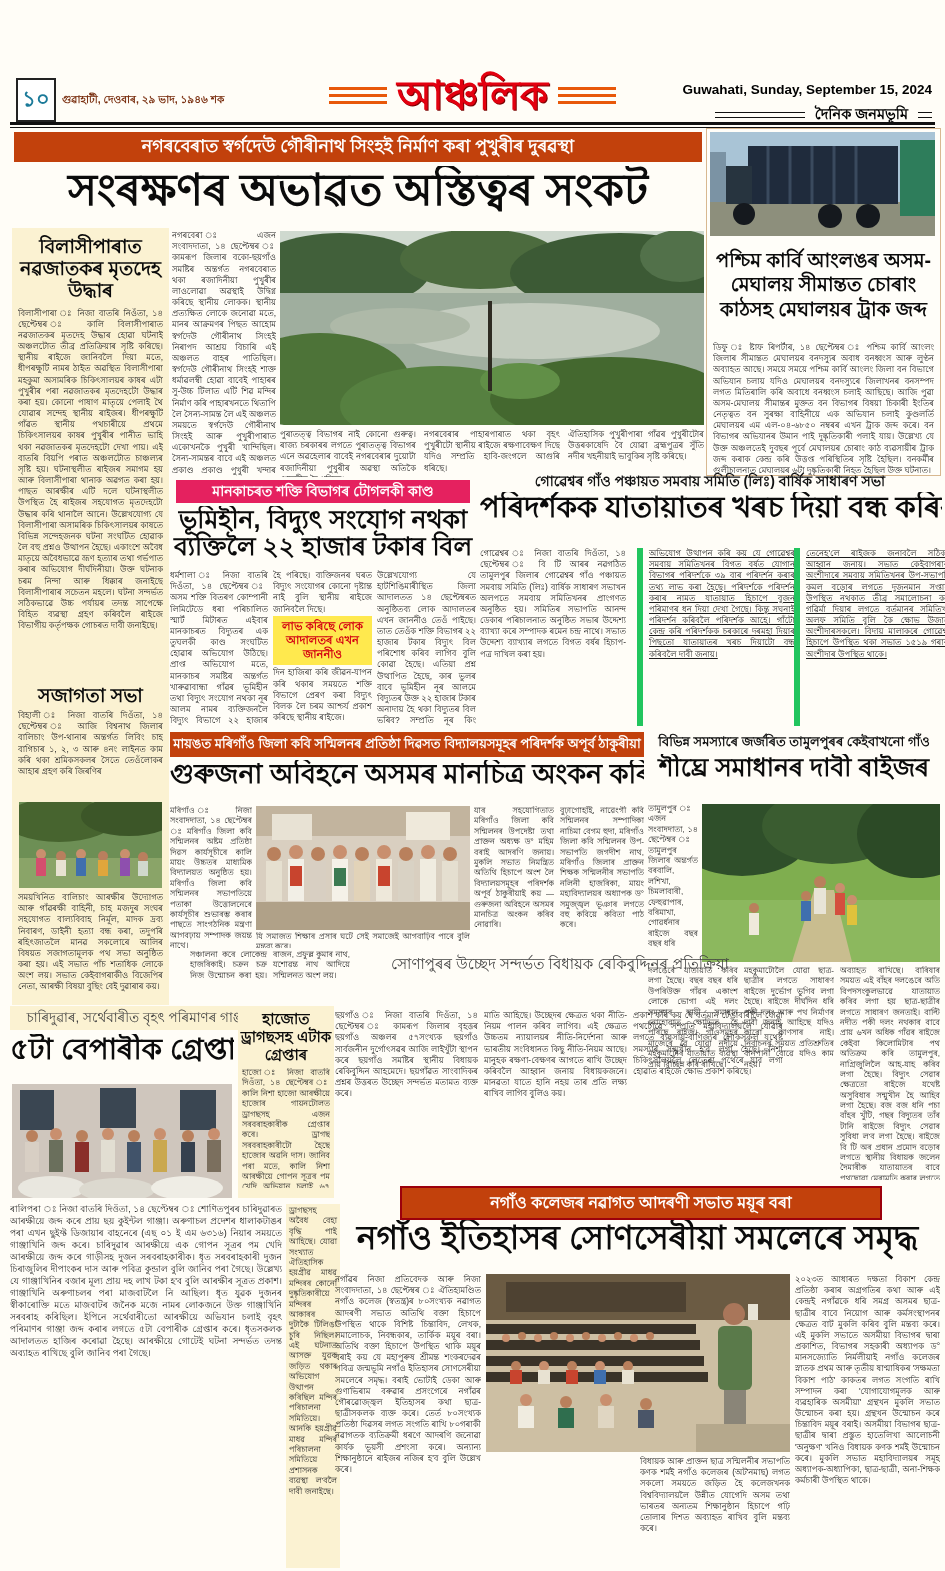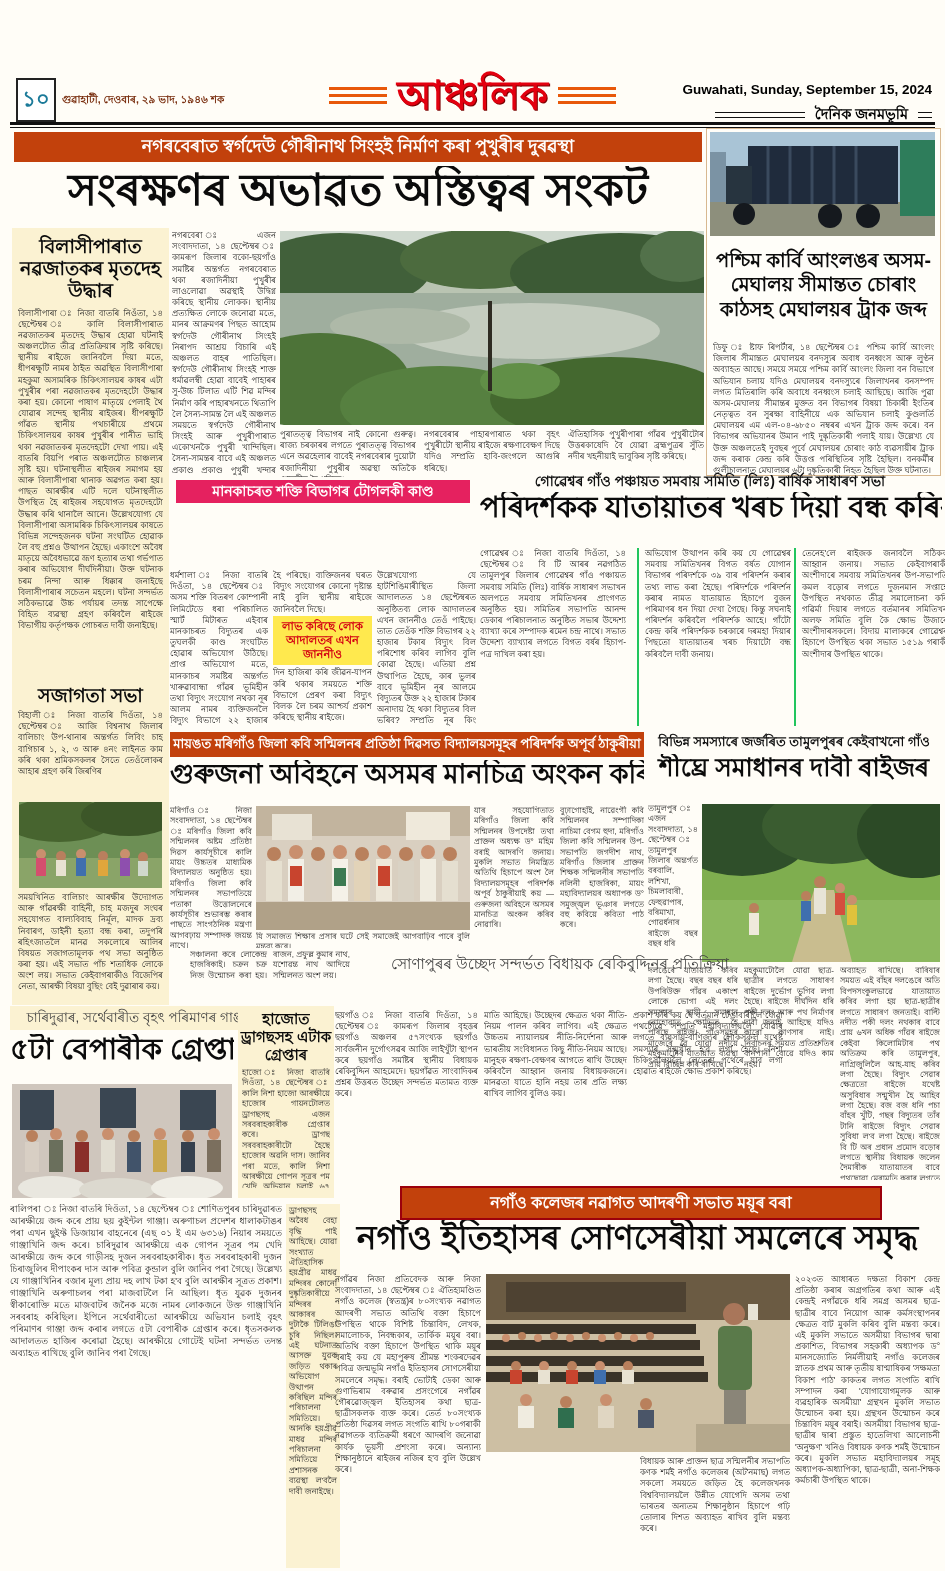--- a/index.html
+++ b/index.html
@@ -10,21 +10,21 @@
   .bt2{font-size:8px;line-height:1.3;color:#1c1c1c;text-align:justify;overflow:hidden;}
   .hl{font-weight:800;color:#0b0b0b;text-align:center;overflow:hidden;line-height:1.08;}
   .kickbar{background:#c2410c;color:#fff;font-weight:700;display:flex;align-items:center;justify-content:center;text-align:center;overflow:hidden;}
   .kicktxt{color:#404040;font-weight:400;text-align:center;overflow:hidden;}
   .kickblk{color:#111;font-weight:700;text-align:center;overflow:hidden;}
   .cream{background:#fbf2d2;}
   .ph{overflow:hidden;background:#9aa;}
   .ph svg{display:block;}
   .rule2{border-top:3px solid #111;height:2px;border-bottom:1px solid #111;}
   .mastlines{width:58px;height:20px;background:repeating-linear-gradient(#e8580a 0 3px,transparent 3px 7px);}
-  .vr{border-left:2px solid #22c55e;}
+  .vr{border-left:6px solid #22c55e;text-decoration:underline;}
 </style>
 </head>
 <body>
 
 <div id="page">
 
   <div class="abs" style="left:16px;top:78px;width:36px;height:40px;border:2px solid #222;display:flex;align-items:center;justify-content:center;font-size:21px;font-weight:800;color:#1b7a99;background:#fff;">
     <span>১০</span>
   </div>
   <div class="abs" style="left:62px;top:92px;width:260px;font-size:10.5px;font-weight:700;color:#7a2f10;">গুৱাহাটী, দেওবাৰ, ২৯ ভাদ, ১৯৪৬ শক</div>
@@ -120,20 +120,21 @@
         <rect x="0" y="20" width="16" height="50" fill="#7b93a4"></rect>
       </svg>
     </div>
     <div class="hl" style="margin:12px 4px;font-size:19.5px;height:82px;line-height:1.25;">পশ্চিম কাৰ্বি আংলঙৰ অসম-মেঘালয় সীমান্তত চোৰাং কাঠসহ মেঘালয়ৰ ট্ৰাক জব্দ</div>
     <div class="bt" style="margin:2px 6px;height:142px;">ডিফু ঃ ষ্টাফ ৰিপৰ্টাৰ, ১৪ ছেপ্টেম্বৰ ঃ পশ্চিম কাৰ্বি আংলং জিলাৰ সীমান্তত মেঘালয়ৰ বনদস্যুৰ অবাধ বনধ্বংস আৰু লুণ্ঠন অব্যাহত আছে। সময়ে সময়ে পশ্চিম কাৰ্বি আংলং জিলা বন বিভাগে অভিযান চলায় যদিও মেঘালয়ৰ বনদস্যুৰে জিলাখনৰ বনসম্পদ লগত মিতিৰালি কৰি অবাধে বনধ্বংস চলাই আছিছে। আজি পুৱা অসম-মেঘালয় সীমান্তৰ মুক্তত বন বিভাগৰ বিষয়া চিকাৰী ইংতিৰ নেতৃত্বত বন সুৰক্ষা বাহিনীয়ে এক অভিযান চলাই কুণ্ডলৰ্তি মেঘালয়ৰ এম এল-০৪-৬৮৫০ নম্বৰৰ এখন ট্ৰাক জব্দ কৰে। বন বিভাগৰ অভিযানৰ উমান পাই দুষ্কৃতিকাৰী পলাই যায়। উল্লেখ্য যে উক্ত অঞ্চলতেই দুবছৰ পূৰ্বে মেঘালয়ৰ চোৰাং কাঠ ব্যৱসায়ীৰ ট্ৰাক জব্দ কৰাক কেন্দ্ৰ কৰি উত্তপ্ত পৰিস্থিতিৰ সৃষ্টি হৈছিল। বনকৰ্মীৰ গুলীচালনাত মেঘালয়ৰ ৬টা দুষ্কৃতিকাৰী নিহত হৈছিল উক্ত ঘটনাত।</div>
   </div>
 
   <div class="abs kickbar" style="left:176px;top:480px;width:294px;height:23px;font-size:14px;background:#e5215f;">
     <span>মানকাচৰত শক্তি বিভাগৰ টোগলকী কাণ্ড</span>
   </div>
+  <div class="abs hl" style="left:170px;top:506px;width:306px;height:60px;font-size:25px;">ভূমিহীন, বিদ্যুৎ সংযোগ নথকা ব্যক্তিলৈ ২২ হাজাৰ টকাৰ বিল</div>
   <div class="abs bt" style="left:170px;top:570px;width:98px;height:156px;">ধৰ্মশালা ঃ নিজা বাতৰি দিওঁতা, ১৪ ছেপ্টেম্বৰ ঃ অসম শক্তি বিতৰণ কোম্পানী লিমিটেডে ধৰা পৰিচালিত স্মাৰ্ট মিটাৰত এইবাৰ মানকাচৰত বিদ্যুতৰ এক তুঘলকী কাণ্ড সংঘটিত হোৱাৰ অভিযোগ উঠিছে। প্ৰাপ্ত অভিযোগ মতে, মানকাচৰ সমষ্টিৰ অন্তৰ্গত খাৰুৱাবান্ধা গাঁৱৰ ভূমিহীন তথা বিদ্যুৎ সংযোগ নথকা নূৰ আলম নামৰ ব্যক্তিজনলৈ বিদ্যুৎ বিভাগে ২২ হাজাৰ টকাৰ বিল প্ৰেৰণ কৰিছে।</div>
   <div class="abs" style="left:273px;top:570px;width:99px;height:156px;overflow:hidden;">
     <div class="bt" style="height:44px;">হৈ পৰিছে। ব্যক্তিজনৰ ঘৰত বিদ্যুৎ সংযোগৰ কোনো দৃষ্টান্ত নাই বুলি স্থানীয় ৰাইজে জানিবলৈ দিছে।</div>
     <div style="margin:2px 0;background:#ffe94e;color:#d40012;font-weight:800;font-size:11.5px;text-align:center;padding:4px 2px;line-height:1.2;">লাভ কৰিছে লোক আদালতৰ এখন জাননীও</div>
     <div class="bt" style="height:58px;">দিন হাজিৰা কৰি জীৱন-যাপন কৰি থকাৰ সময়তে শক্তি বিভাগে প্ৰেৰণ কৰা বিদ্যুৎ বিলক লৈ চৰম আশ্চৰ্য প্ৰকাশ কৰিছে স্থানীয় ৰাইজে।</div>
   </div>
   <div class="abs bt" style="left:377px;top:570px;width:99px;height:156px;">উল্লেখযোগ্য যে হাটশিঙিমাৰীস্থিত জিলা আদালতত ১৪ ছেপ্টেম্বৰত অনুষ্ঠিতব্য লোক আদালতৰ এখন জাননীও তেওঁ পাইছে। তাত তেওঁক শক্তি বিভাগৰ ২২ হাজাৰ টকাৰ বিদ্যুৎ বিল পৰিশোধ কৰিব লাগিব বুলি কোৱা হৈছে। এতিয়া প্ৰশ্ন উত্থাপিত হৈছে, কাৰ ভুলৰ বাবে ভূমিহীন নূৰ আলমে বিদ্যুতৰ উক্ত ২২ হাজাৰ টকাৰ অনাদায় হৈ থকা বিদ্যুতৰ বিল ভৰিব? সম্প্ৰতি নূৰ কিং কৰ্তব্যবিমুঢ় হৈ পৰিছে আৰু প্ৰশাসনৰ সহায় বিচাৰিছে।</div>
 
   <div class="abs kickblk" style="left:480px;top:470px;width:460px;height:20px;font-size:14px;">গোৱেশ্বৰ গাঁও পঞ্চায়ত সমবায় সমিতি (লিঃ) বাৰ্ষিক সাধাৰণ সভা</div>
   <div class="abs hl" style="left:480px;top:492px;width:462px;height:50px;font-size:29px;white-space:nowrap;">পৰিদৰ্শকক যাতায়াতৰ খৰচ দিয়া বন্ধ কৰিবলৈ দাবী</div>

